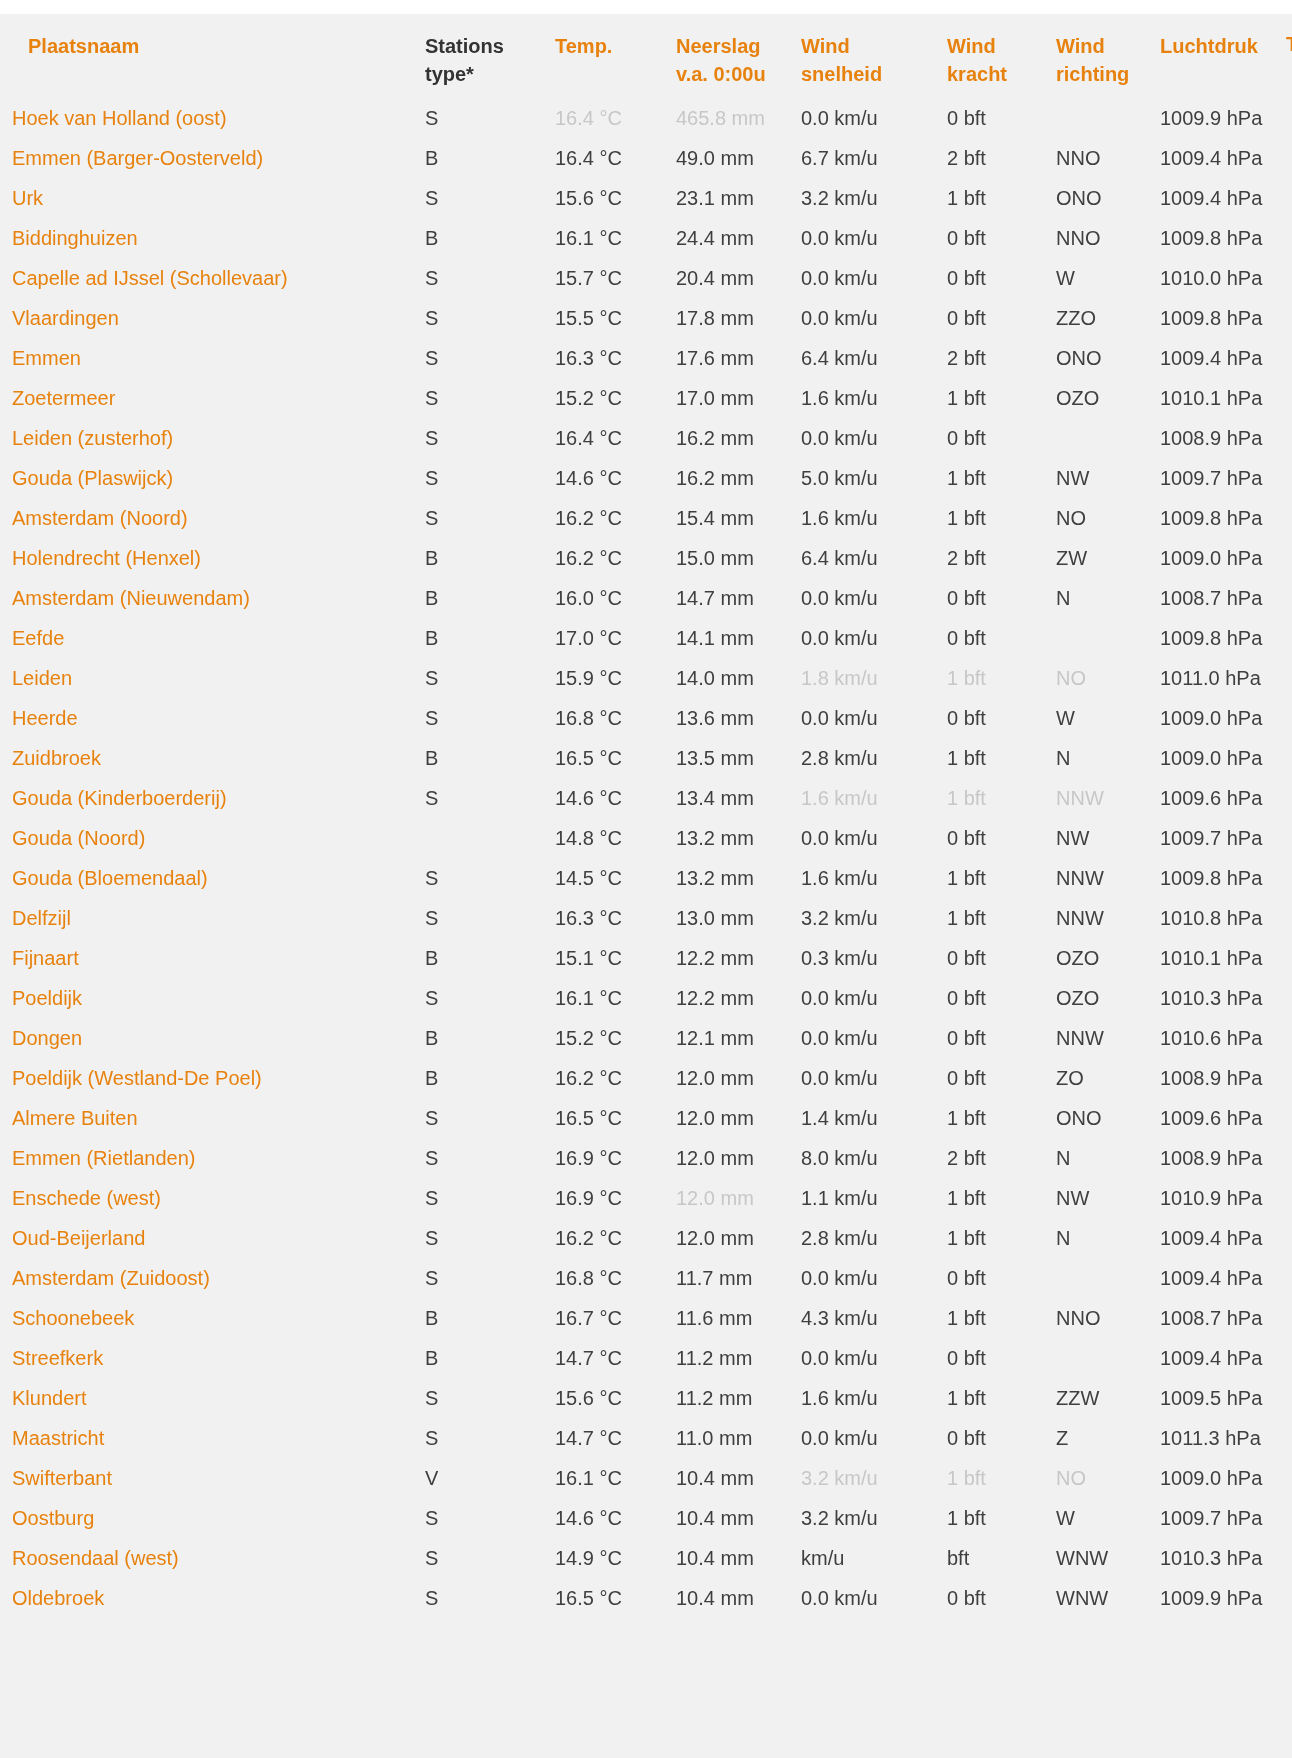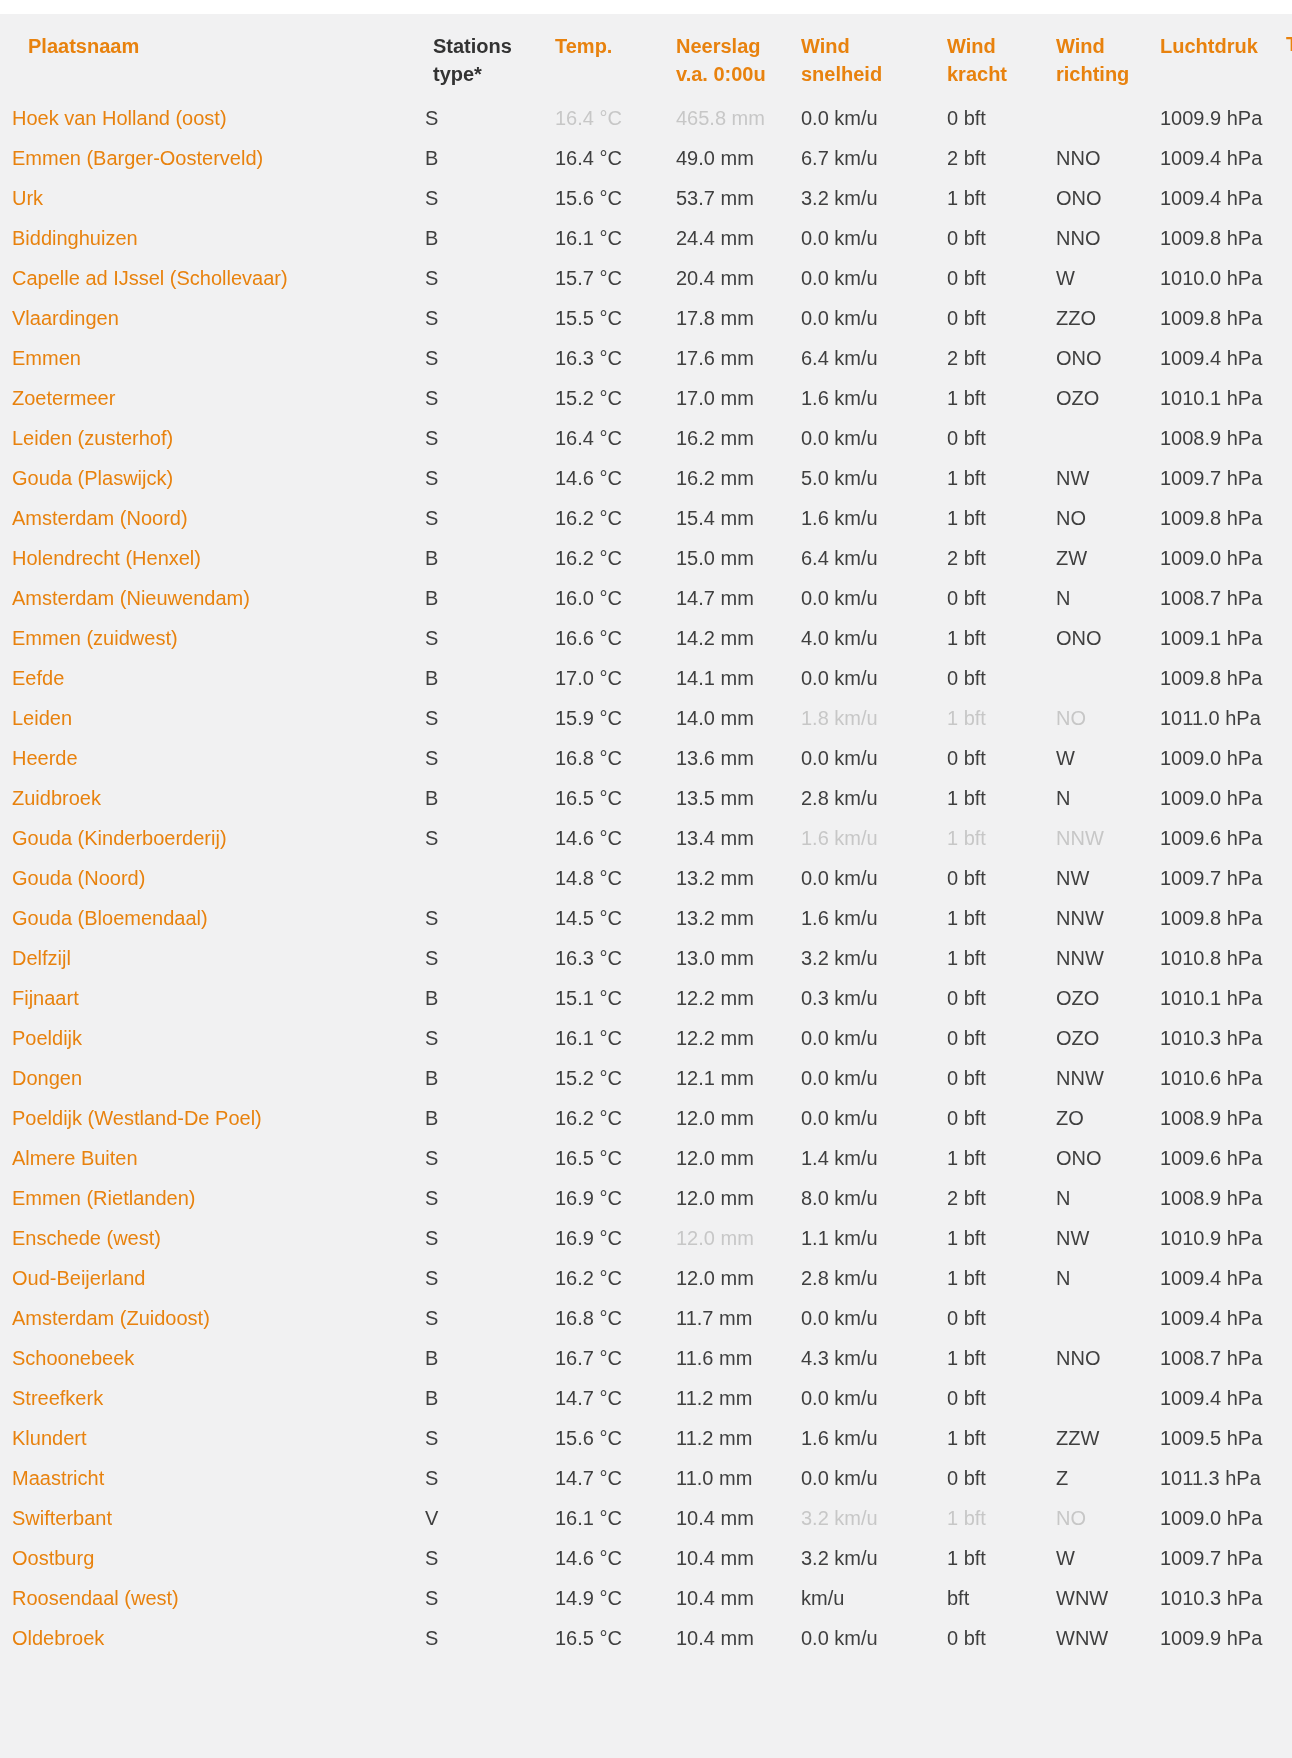--- a/index.html
+++ b/index.html
@@ -25,21 +25,21 @@
   col.c1{width:425px}col.c2{width:130px}col.c3{width:121px}col.c4{width:125px}
   col.c5{width:146px}col.c6{width:109px}col.c7{width:104px}col.c8{width:132px}
   th{
     color:var(--accent);
     font-size:20px;font-weight:bold;text-align:left;vertical-align:top;
     padding:18px 0 10px 0;line-height:28px;white-space:normal;
   }
   th.dark{color:var(--header-dark);}
   th:first-child{padding-left:28px;}
   th span{display:inline-block;}
-  th.w-stations span{max-width:95px;margin-left:8px;}
+  th.w-stations span{max-width:95px;}
   th.w-neerslag span{max-width:115px;}
   th.w-snelheid span{max-width:100px;}
   th.w-kracht span{max-width:90px;}
   th.w-richting span{max-width:90px;}
   td{
     font-size:20px;color:var(--text);
     height:40px;line-height:40px;padding:0;
     white-space:nowrap;overflow:hidden;text-align:left;vertical-align:middle;
   }
   td:first-child{padding-left:12px;}
@@ -98,21 +98,21 @@
           <td>49.0 mm</td>
           <td>6.7 km/u</td>
           <td>2 bft</td>
           <td>NNO</td>
           <td>1009.4 hPa</td>
         </tr>
         <tr>
           <td class="place">Urk</td>
           <td>S</td>
           <td>15.6 °C</td>
-          <td>53.7 mm</td>
+          <td>23.1 mm</td>
           <td>3.2 km/u</td>
           <td>1 bft</td>
           <td>ONO</td>
           <td>1009.4 hPa</td>
         </tr>
         <tr>
           <td class="place">Biddinghuizen</td>
           <td>B</td>
           <td>16.1 °C</td>
           <td>24.4 mm</td>
@@ -203,30 +203,20 @@
         </tr>
         <tr>
           <td class="place">Amsterdam (Nieuwendam)</td>
           <td>B</td>
           <td>16.0 °C</td>
           <td>14.7 mm</td>
           <td>0.0 km/u</td>
           <td>0 bft</td>
           <td>N</td>
           <td>1008.7 hPa</td>
-        </tr>
-        <tr>
-          <td class="place">Emmen (zuidwest)</td>
-          <td>S</td>
-          <td>16.6 °C</td>
-          <td>14.2 mm</td>
-          <td>4.0 km/u</td>
-          <td>1 bft</td>
-          <td>ONO</td>
-          <td>1009.1 hPa</td>
         </tr>
         <tr>
           <td class="place">Eefde</td>
           <td>B</td>
           <td>17.0 °C</td>
           <td>14.1 mm</td>
           <td>0.0 km/u</td>
           <td>0 bft</td>
           <td></td>
           <td>1009.8 hPa</td>

